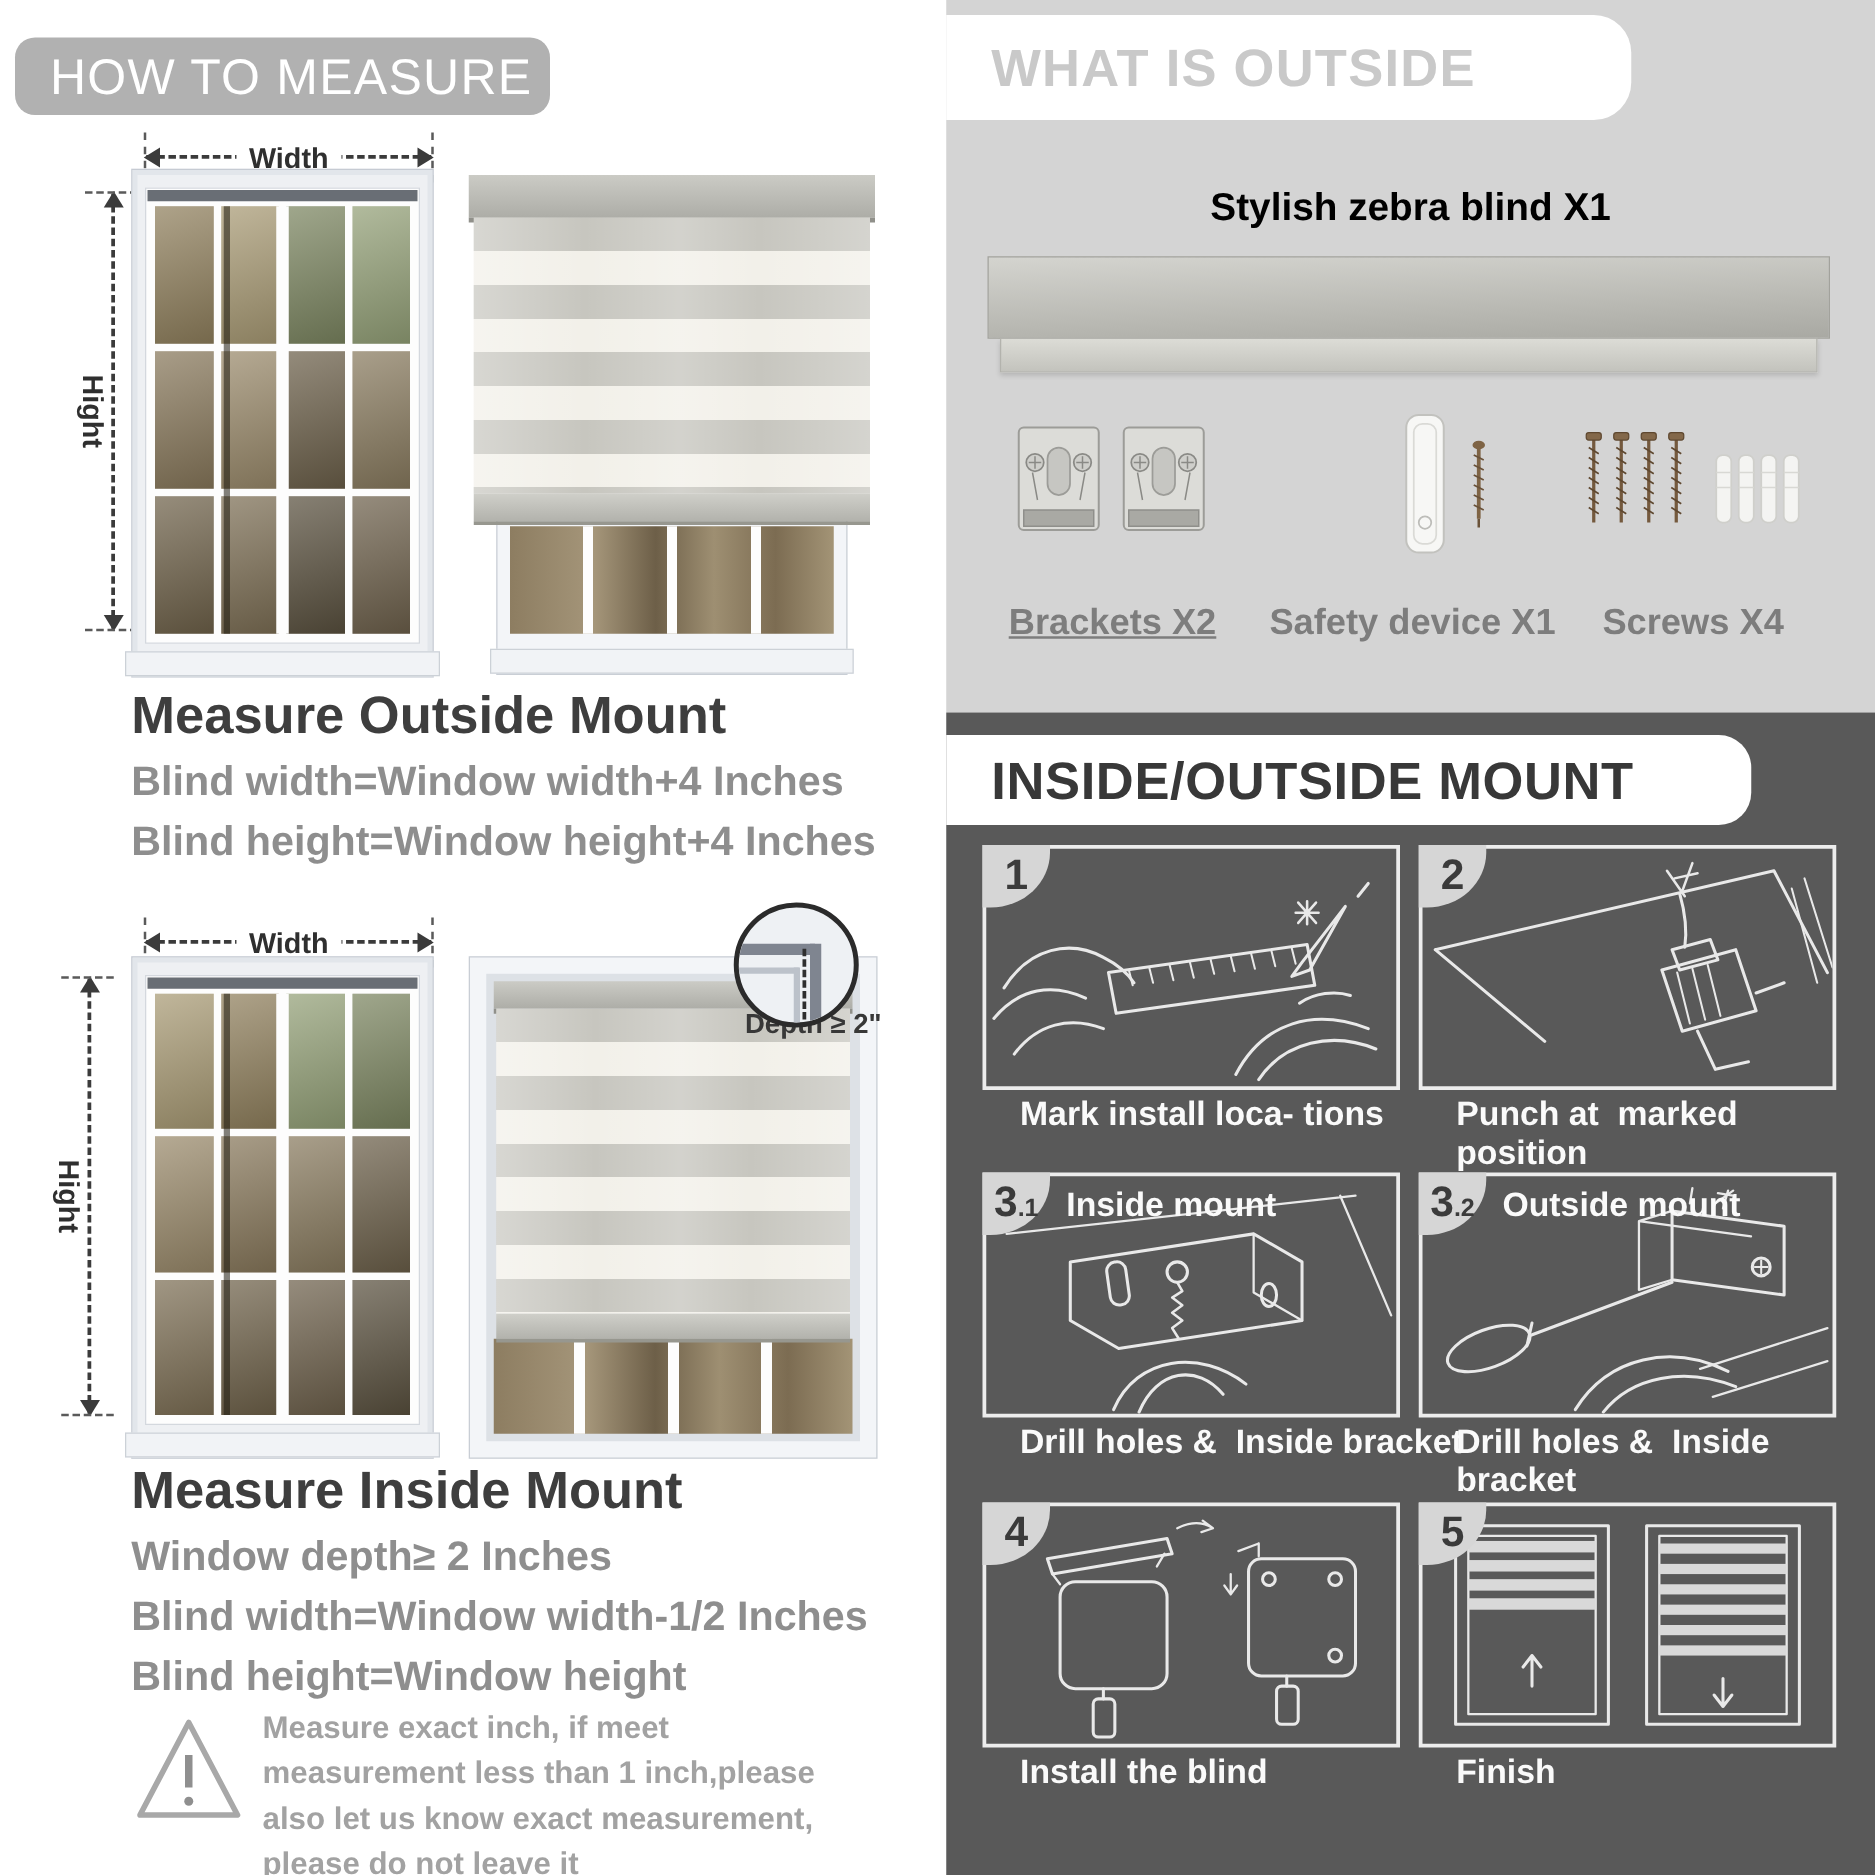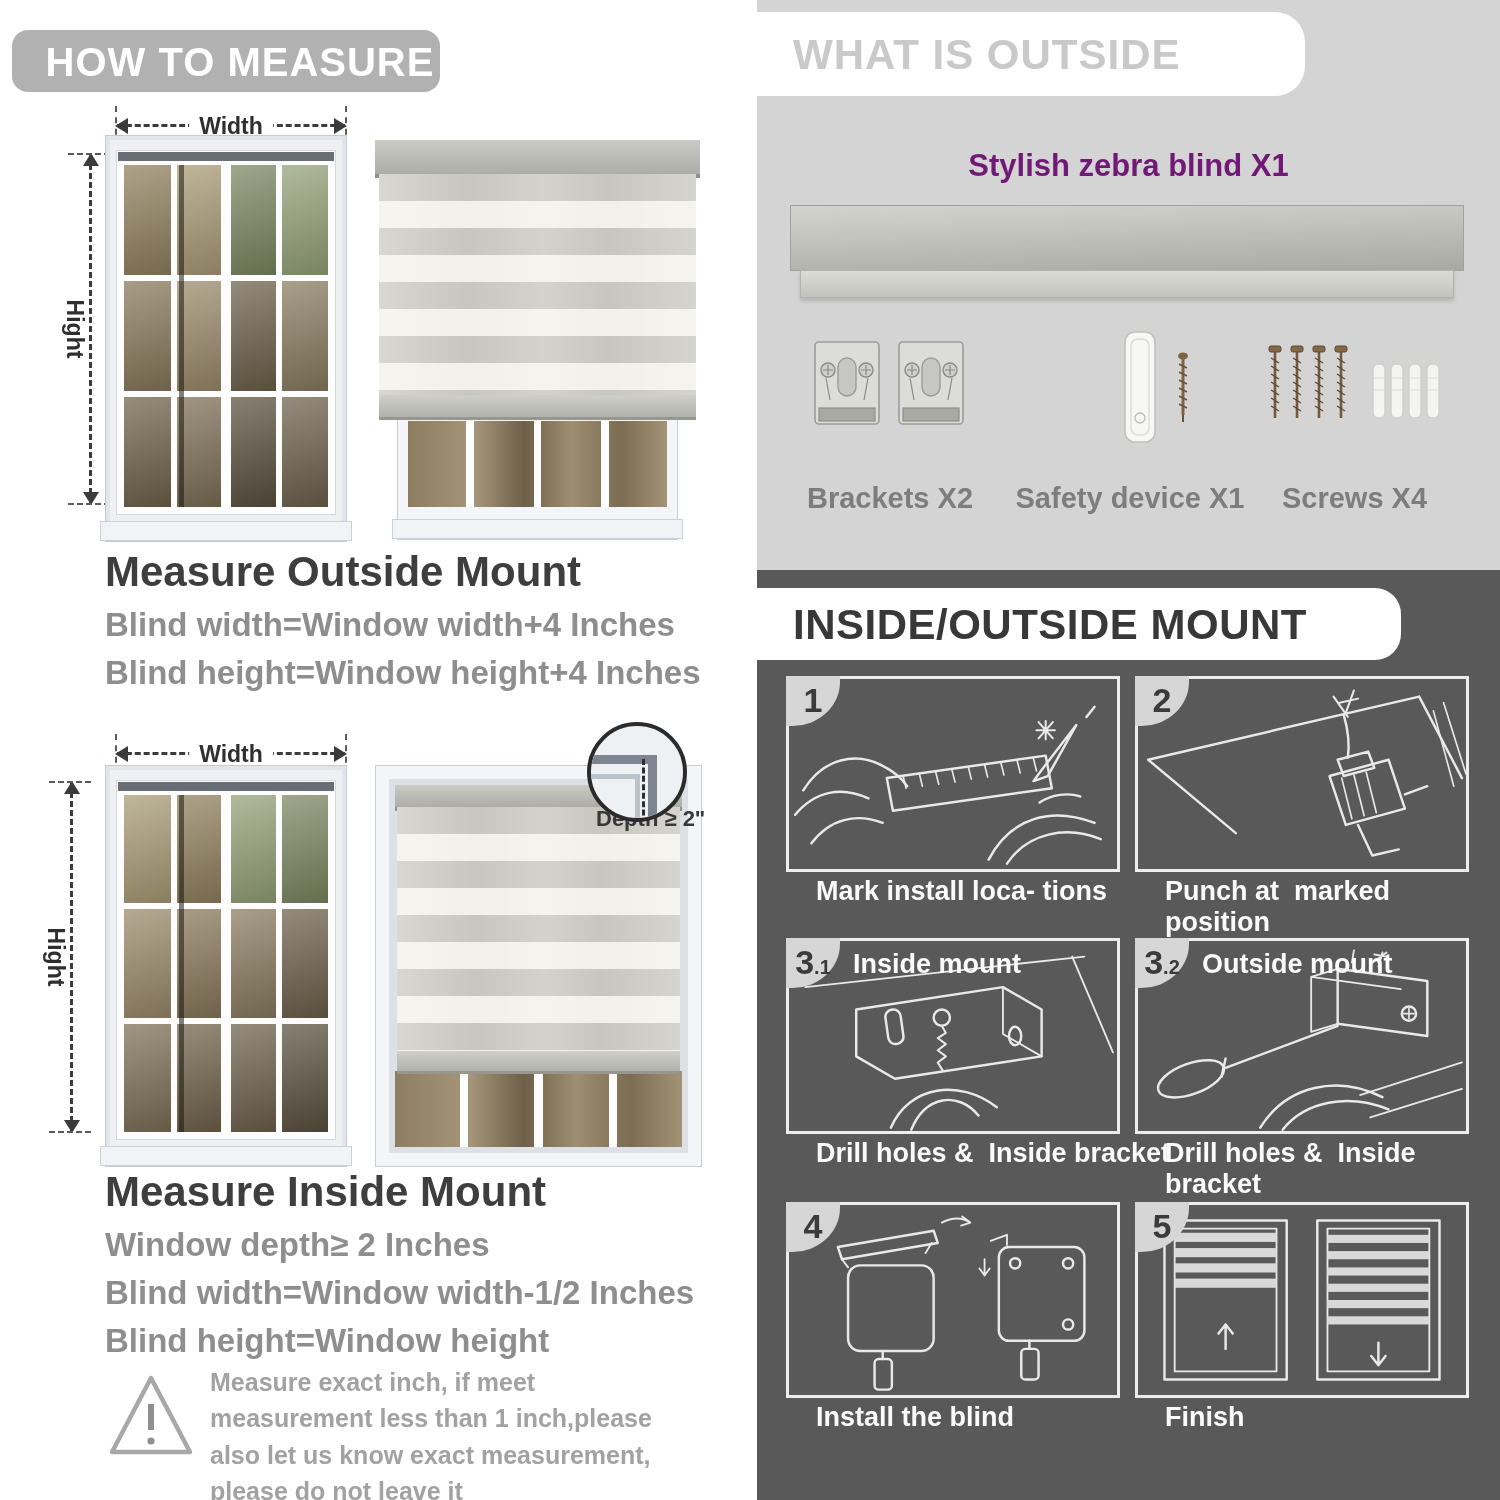--- a/index.html
+++ b/index.html
@@ -2,21 +2,21 @@
 <html><head>
 <meta charset="utf-8">
 <style>
   html,body{margin:0;padding:0;background:#fff;}
   .canvas{position:relative;width:1500px;height:1500px;background:#ffffff;overflow:hidden;
           font-family:"Liberation Sans","DejaVu Sans",sans-serif;}
   .abs{position:absolute;}
 
   
   .lh-header{left:12px;top:30px;width:400px;height:62px;background:#b1b1b1;border-radius:16px;
-    color:#ffffff;font-size:40px;font-weight:bold;line-height:64px;padding-left:28px;letter-spacing:1px;text-align:center;}
+    color:#ffffff;font-size:40px;font-weight:normal;line-height:64px;padding-left:28px;letter-spacing:1px;}
   .section-title{font-size:42px;font-weight:bold;color:#3e3e3e;}
   .body-line{font-size:33px;font-weight:bold;color:#8e8e8e;}
 
   
   .harrow{height:0;border-top:3px dashed #3b3b3b;}
   .harrow .ah-l,.harrow .ah-r{content:"";position:absolute;top:-9px;width:0;height:0;
     border:8px solid transparent;}
   .harrow .ah-l{left:-2px;border-right:13px solid #3b3b3b;border-left:none;}
   .harrow .ah-r{right:-2px;border-left:13px solid #3b3b3b;border-right:none;}
   .harrow .alabel{position:absolute;top:-17px;left:50%;transform:translateX(-50%);
@@ -66,21 +66,21 @@
   .depth-label{font-size:22px;font-weight:bold;color:#383838;}
 
   
   .warn-text{font-size:25px;font-weight:bold;color:#a2a2a2;line-height:1.45;}
 
   
   .panel-light{left:757px;top:0;width:743px;height:570px;background:#d4d4d4;}
   .panel-dark{left:757px;top:570px;width:743px;height:930px;background:#595959;}
   .wi-header{left:0;top:12px;width:512px;height:84px;background:#ffffff;border-radius:0 30px 30px 0;
     color:#c9c9c9;font-size:42px;font-weight:bold;line-height:86px;padding-left:36px;letter-spacing:1px;}
-  .blind-label{left:0;top:148px;width:100%;text-align:center;font-size:31px;font-weight:bold;color:#701a75;}
+  .blind-label{left:0;top:148px;width:100%;text-align:center;font-size:31px;font-weight:bold;color:#000000;}
   .rail-top{left:33px;top:205px;width:672px;height:64px;border:1px solid #a2a29c;
     background:linear-gradient(178deg,#d4d4cf,#b8b8b2 65%,#a9a9a3),
       repeating-linear-gradient(90deg,rgba(255,255,255,.10) 0 3px,rgba(0,0,0,.04) 3px 6px);}
   .rail-lip{left:43px;top:270px;width:652px;height:26px;border:1px solid #b3b3ad;
     background:linear-gradient(#dcdcd6,#c3c3bd);box-shadow:0 3px 4px rgba(0,0,0,.15);}
   .item-label{font-size:29px;font-weight:bold;color:#7d7d7d;text-align:center;}
 
   .iom-header{left:0;top:18px;width:608px;height:72px;background:#ffffff;border-radius:0 26px 26px 0;
     color:#383838;font-size:42px;font-weight:bold;line-height:74px;padding-left:36px;letter-spacing:0.5px;}
   .step-box{width:328px;height:190px;border:3px solid #ededed;background:#595959;}
@@ -245,21 +245,21 @@
       <g stroke="#8a8a86" stroke-width="1.2">
         <path d="M19,33 v10 M14,38 h10 M57,33 v10 M52,38 h10"></path>
         <path d="M103,33 v10 M98,38 h10 M141,33 v10 M136,38 h10"></path>
         <path d="M17,46 l4,22 M59,46 l-4,22 M101,46 l4,22 M143,46 l-4,22"></path>
       </g>
       <g fill="#a9a9a4" stroke="#8f8f8b" stroke-width="1.2">
         <rect x="10" y="76" width="56" height="13"></rect>
         <rect x="94" y="76" width="56" height="13"></rect>
       </g>
     </svg>
-    <div class="abs item-label" style="left:38px;top:482px;width:190px;">Brackets X2</div>
+    <div class="abs item-label" style="left:38px;top:482px;width:190px;text-decoration:underline;">Brackets X2</div>
 
     <svg class="abs" style="left:338px;top:326px;" width="110" height="125" viewBox="0 0 110 125">
       <rect x="30" y="6" width="30" height="110" rx="10" fill="#f7f7f5" stroke="#c2c2be" stroke-width="1.6"></rect>
       <rect x="36" y="13" width="18" height="96" rx="7" fill="none" stroke="#dadad6" stroke-width="1.4"></rect>
       <circle cx="45" cy="92" r="5" fill="none" stroke="#bdbdb9" stroke-width="1.4"></circle>
       <ellipse cx="88" cy="30" rx="5" ry="3.5" fill="#7e6344"></ellipse>
       <path d="M88,33 v56" stroke="#7e6344" stroke-width="3"></path>
       <path d="M84,38 l8,4 M84,46 l8,4 M84,54 l8,4 M84,62 l8,4 M84,70 l8,4 M84,78 l8,4" stroke="#6a5239" stroke-width="1.4"></path>
       <path d="M88,89 l0,7" stroke="#6a5239" stroke-width="2"></path>
     </svg>

